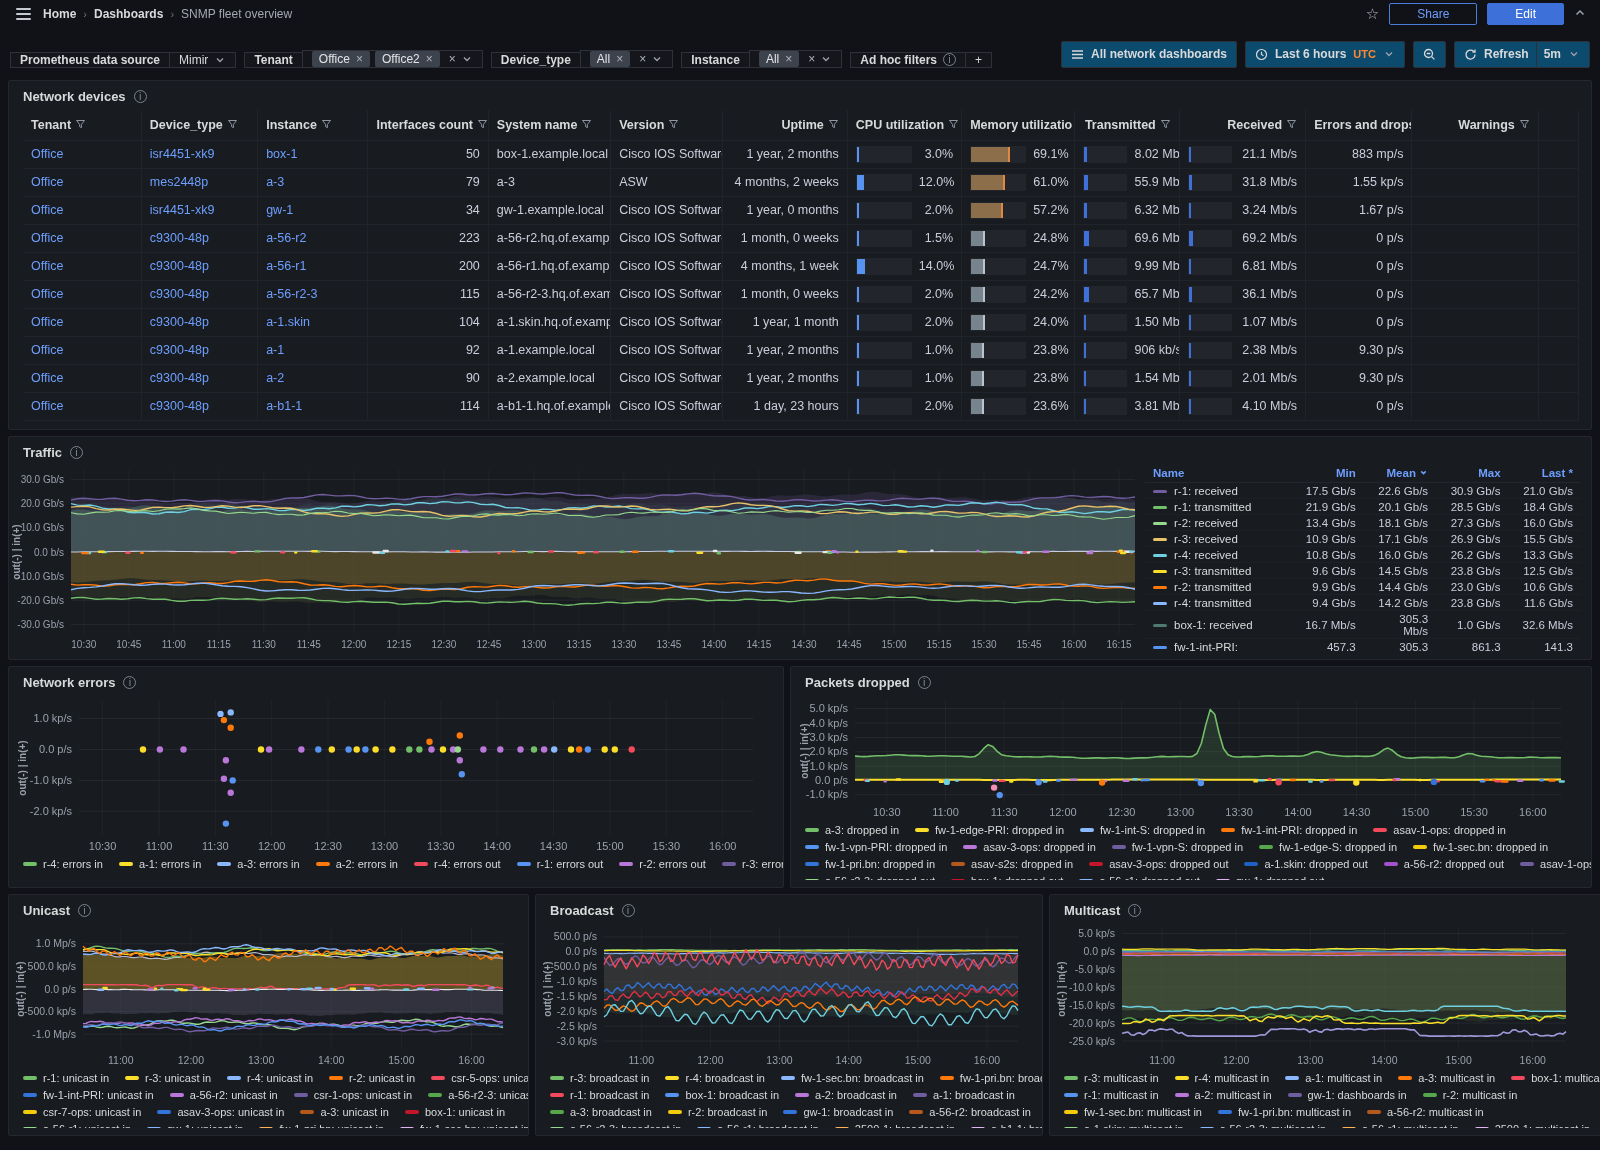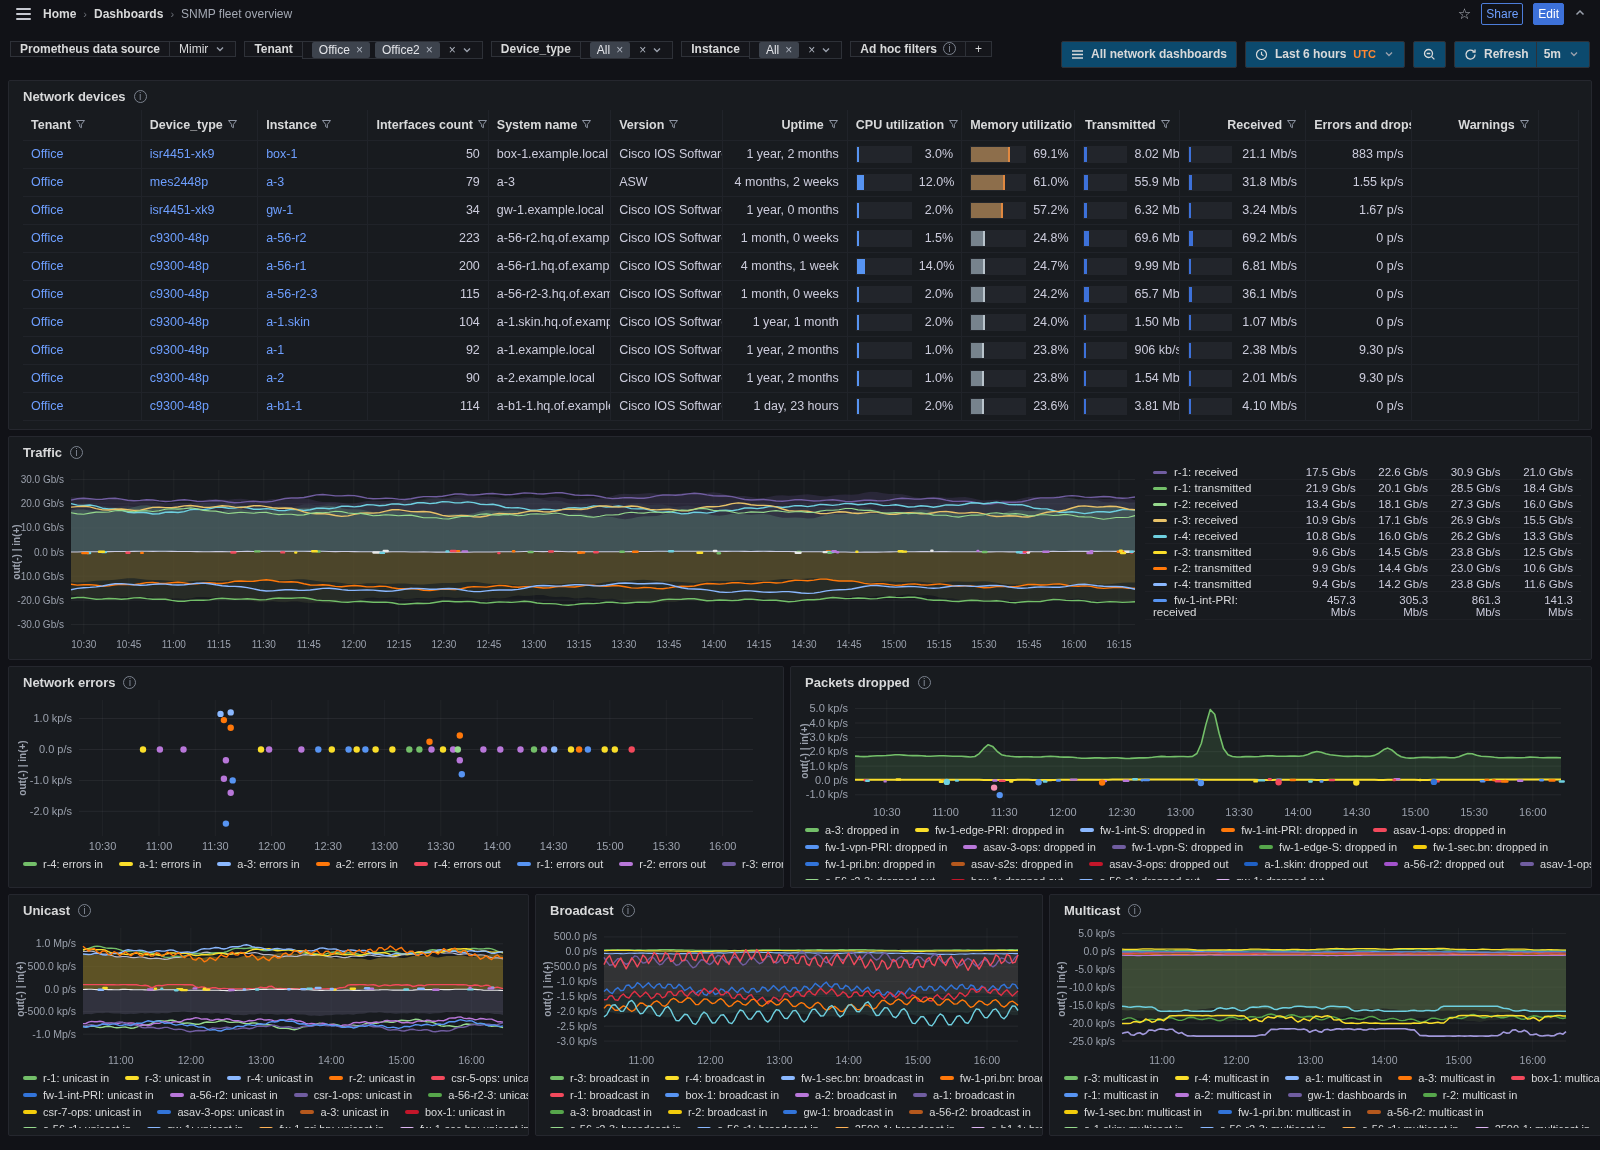--- a/index.html
+++ b/index.html
@@ -9,27 +9,27 @@
 
 .topnav{position:absolute;left:0;top:0;width:1600px;height:28px;display:flex;align-items:center;padding:0 14px;gap:10px}
 .burger{display:flex;flex-direction:column;gap:3px;cursor:pointer;padding:2px}
 .burger span{width:15px;height:2px;background:#C7C9D1;border-radius:1px}
 .breadcrumb{display:flex;align-items:center;gap:7px;font-size:12px}
 .crumb{color:#D8D9DA;font-weight:bold}
 .crumb.cur{color:#A3A8B3;font-weight:normal}
 .bsep{color:#6c7078;font-size:11px}
 .nav-right{margin-left:auto;display:flex;align-items:center;gap:10px}
 .star{color:#B4B7BF;font-size:15px;cursor:pointer}
-.btn{height:22px;padding:0 4px;border-radius:2px;font-size:12px;display:flex;align-items:center;cursor:pointer}
+.btn{height:22px;padding:0 27px;border-radius:2px;font-size:12px;display:flex;align-items:center;cursor:pointer}
 .btn.outline{border:1px solid #4D7DDA;color:#6E9FFF;background:transparent}
 .btn.primary{background:#3D71D9;color:#fff;border:1px solid #3D71D9}
 .caret-top{color:#9aa0ac;font-size:11px;cursor:pointer}
 
 .filterbar{position:absolute;left:0;top:36px;width:1600px;height:36px;display:flex;align-items:center;padding:0 10px;gap:8px}
-.fgroup{display:flex;align-items:flex-start;height:27px}
+.fgroup{display:flex;align-items:flex-end;height:27px}
 .fseg{display:flex;align-items:center;padding:0 9px;border:1px solid #2e3138;background:#15161b;color:#D8D9DA;gap:6px}
 .fseg+.fseg{margin-left:-1px}
 .flabel{font-weight:bold;font-size:12px}
 .fvals{gap:5px}
 .chip{display:flex;align-items:center;gap:6px;background:#3D434D;border-radius:2px;padding:1px 7px;font-size:12px;color:#E3E4E8;cursor:pointer}
 .chipx,.fx{color:#aeb4bf;cursor:pointer;font-size:12px}
 .fx{margin-left:4px}
 .fright{margin-left:auto;display:flex;align-items:center;gap:8px}
 .toolbtn{height:27px;border:1px solid #2e3138;background:#0c4a6e;color:#D8D9DA;display:flex;align-items:center;gap:7px;padding:0 9px;cursor:pointer;border-radius:2px;font-size:12px;font-weight:bold}
 .utc{color:#FF8833;font-weight:bold;font-size:11px}
@@ -828,20 +828,29 @@
           <rect x="1006.9" y="87.1" width="6.8" height="2.4" rx="1.2" fill="#6ED0E0"></rect>
           <rect x="131.1" y="87.7" width="3.8" height="2.4" rx="1.2" fill="#FF780A"></rect>
           <rect x="972.8" y="86.8" width="5.8" height="2.4" rx="1.2" fill="#73BF69"></rect>
           <rect x="539.0" y="86.3" width="6.0" height="2.4" rx="1.2" fill="#F2495C"></rect>
           <rect x="846.2" y="86.5" width="3.4" height="2.4" rx="1.2" fill="#FADE2A"></rect>
         </svg></div>
     <div class="tr-legend">
       <table class="tl" id="traffic-legend-table">
           <tbody>
             <tr>
+              <th>Name</th>
+              <th>Min</th>
+              <th>Mean <svg width="9" height="9" viewBox="0 0 12 12">
+                  <path d="M3 4.5l3 3 3-3" stroke="#6E9FFF" stroke-width="2" fill="none"></path>
+                </svg></th>
+              <th>Max</th>
+              <th>Last *</th>
+            </tr>
+            <tr>
               <td><span class="sw" style="background:#705DA0"></span>r-1: received</td>
               <td>17.5 Gb/s</td>
               <td>22.6 Gb/s</td>
               <td>30.9 Gb/s</td>
               <td>21.0 Gb/s</td>
             </tr>
             <tr>
               <td><span class="sw" style="background:#73BF69"></span>r-1: transmitted</td>
               <td>21.9 Gb/s</td>
               <td>20.1 Gb/s</td>
@@ -882,20 +891,27 @@
               <td>14.4 Gb/s</td>
               <td>23.0 Gb/s</td>
               <td>10.6 Gb/s</td>
             </tr>
             <tr>
               <td><span class="sw" style="background:#8AB8FF"></span>r-4: transmitted</td>
               <td>9.4 Gb/s</td>
               <td>14.2 Gb/s</td>
               <td>23.8 Gb/s</td>
               <td>11.6 Gb/s</td>
+            </tr>
+            <tr>
+              <td><span class="sw" style="background:#4E7A72"></span>box-1: received</td>
+              <td>16.7 Mb/s</td>
+              <td>305.3 Mb/s</td>
+              <td>1.0 Gb/s</td>
+              <td>32.6 Mb/s</td>
             </tr>
             <tr>
               <td><span class="sw" style="background:#5794F2"></span>fw-1-int-PRI: received</td>
               <td>457.3 Mb/s</td>
               <td>305.3 Mb/s</td>
               <td>861.3 Mb/s</td>
               <td>141.3 Mb/s</td>
             </tr>
           </tbody>
         </table>

